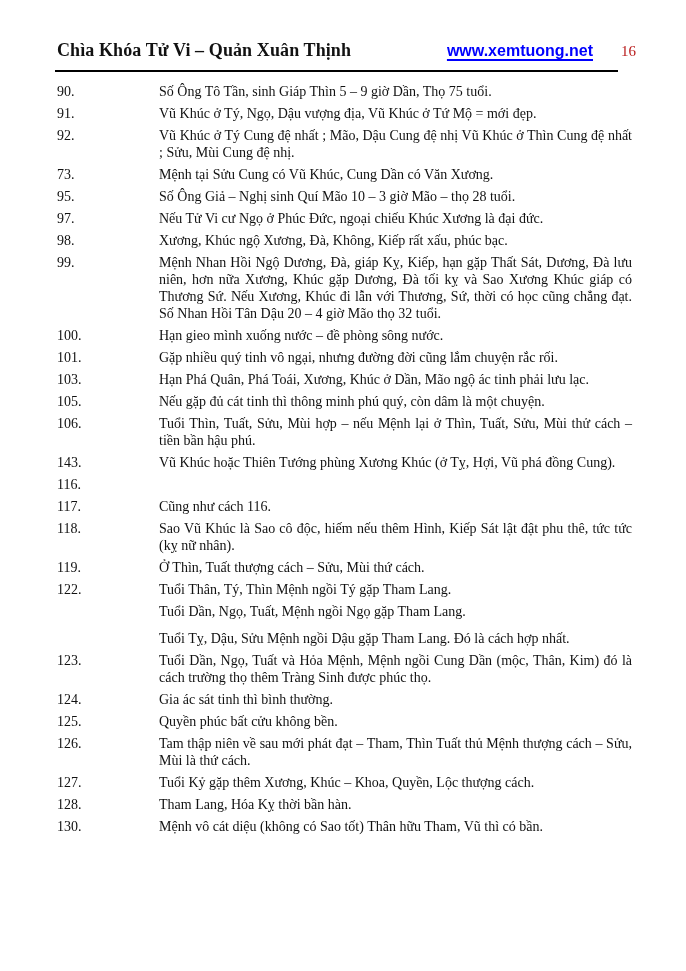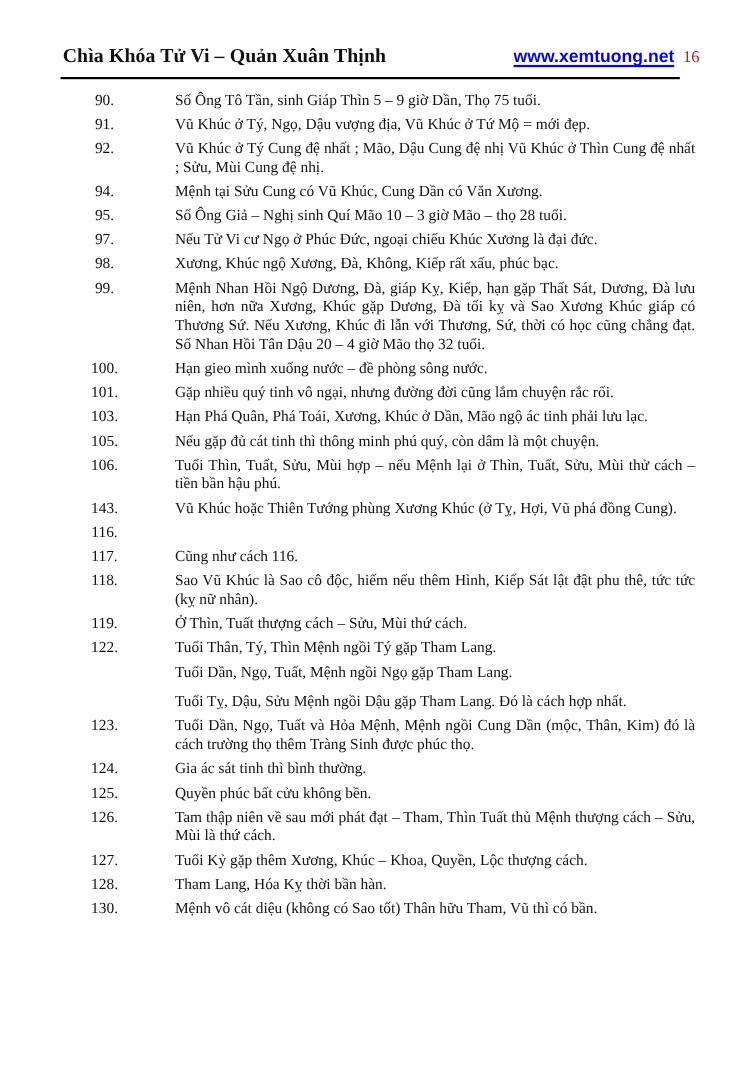--- a/index.html
+++ b/index.html
@@ -26,21 +26,21 @@
   .doc-title {
     font-size: 18px;
     font-weight: bold;
     letter-spacing: 0.1px;
     white-space: nowrap;
   }
   .header-right {
     margin-left: auto;
     display: flex;
     align-items: baseline;
-    gap: 8px;
+    gap: 28px;
   }
   .website-link {
     font-family: "Liberation Sans", sans-serif;
     font-size: 16px;
     font-weight: bold;
     color: #0000ff;
     text-decoration: underline;
     text-decoration-thickness: 2px;
     text-underline-offset: 3px;
     cursor: pointer;
@@ -60,21 +60,21 @@
     padding: 0 54px 0 57px;
     font-size: 14px;
     line-height: 17px;
   }
   .item {
     display: flex;
     margin-bottom: 5px;
   }
   .num {
     flex: 0 0 76px;
-    text-align: center;
+    text-align: left;
     white-space: nowrap;
   }
   .txt {
     flex: 1;
     margin-left: 26px;
     text-align: justify;
   }
 </style>
 </head>
 <body>
@@ -95,21 +95,21 @@
       </div>
       <div class="item">
         <div class="num">91.</div>
         <div class="txt">Vũ Khúc ở Tý, Ngọ, Dậu vượng địa, Vũ Khúc ở Tứ Mộ = mới đẹp.</div>
       </div>
       <div class="item">
         <div class="num">92.</div>
         <div class="txt">Vũ Khúc ở Tý Cung đệ nhất ; Mão, Dậu Cung đệ nhị Vũ Khúc ở Thìn Cung đệ nhất ; Sửu, Mùi Cung đệ nhị.</div>
       </div>
       <div class="item">
-        <div class="num">94.</div>
+        <div class="num">73.</div>
         <div class="txt">Mệnh tại Sửu Cung có Vũ Khúc, Cung Dần có Văn Xương.</div>
       </div>
       <div class="item">
         <div class="num">95.</div>
         <div class="txt">Số Ông Giả – Nghị sinh Quí Mão 10 – 3 giờ Mão – thọ 28 tuổi.</div>
       </div>
       <div class="item">
         <div class="num">97.</div>
         <div class="txt">Nếu Tử Vi cư Ngọ ở Phúc Đức, ngoại chiếu Khúc Xương là đại đức.</div>
       </div>

